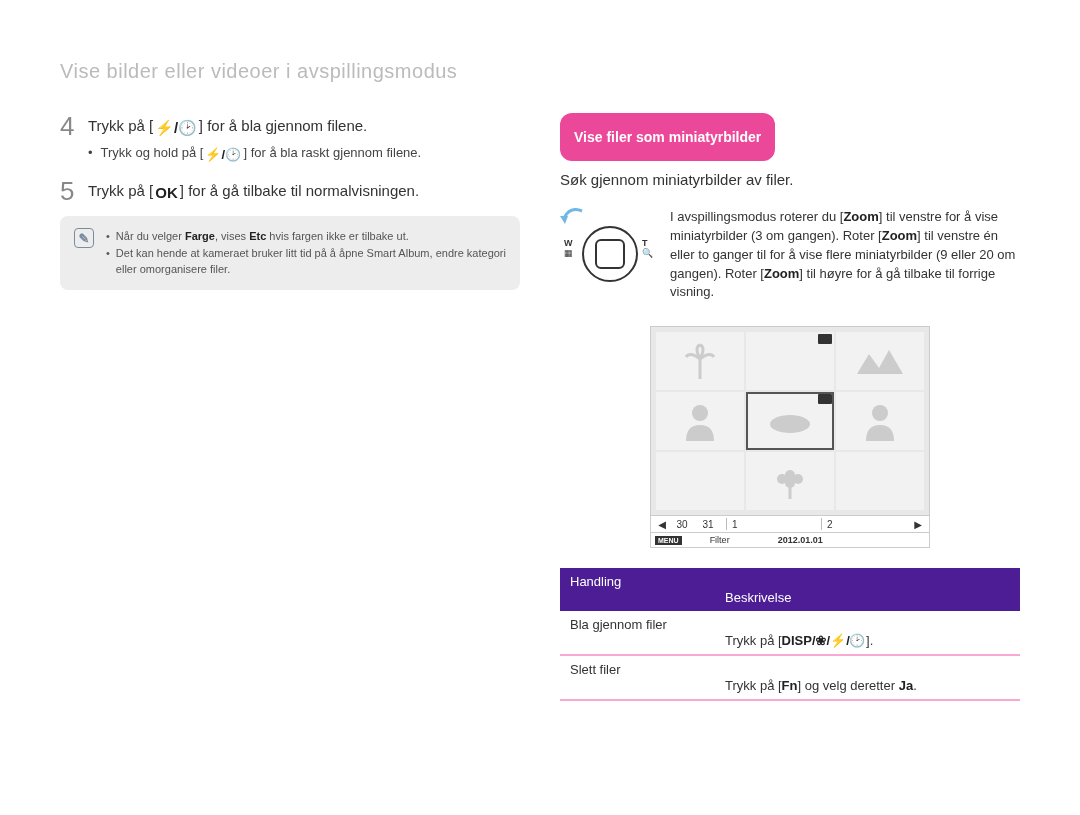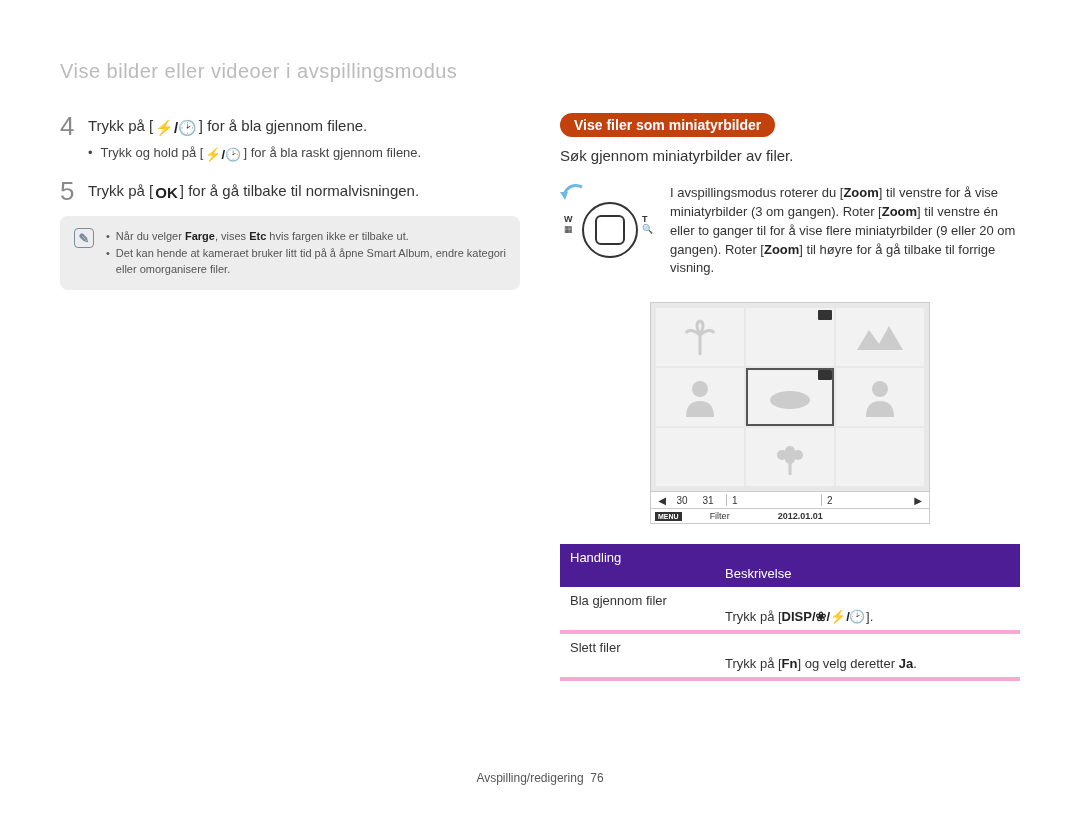--- a/index.html
+++ b/index.html
@@ -12,21 +12,21 @@
   .step-num { font-size: 26px; color: #888; font-weight: 300; width: 28px; line-height: 1; }
   .step-text { font-size: 15px; color: #333; padding-top: 4px; }
   .step-sub { margin-left: 28px; font-size: 13px; color: #444; margin-bottom: 16px; display: flex; }
   .step-sub::before { content: "•"; margin-right: 8px; }
   .note-box { background: #ededed; border-radius: 8px; padding: 12px 14px; display: flex; gap: 12px; margin-top: 12px; }
   .note-icon { width: 20px; height: 20px; border: 1.5px solid #7a8ca0; border-radius: 4px; display: flex; align-items: center; justify-content: center; color: #7a8ca0; font-weight: bold; font-size: 13px; flex-shrink: 0; }
   .note-list { font-size: 11px; color: #555; line-height: 1.5; }
   .note-list div { display: flex; }
   .note-list div::before { content: "•"; margin-right: 6px; }
   .icon-box { display: inline-block; vertical-align: -2px; padding: 0 2px; }
-  .pill { display: inline-block; background: #c2410c; color: #fff; border-radius: 12px; padding: 4px 14px; font-size: 14px; font-weight: bold; margin-bottom: 10px; }
+  .pill { display: inline-block; background: #ec4899; color: #fff; border-radius: 12px; padding: 16px 14px; font-size: 14px; font-weight: bold; margin-bottom: 10px; }
   .right-intro { font-size: 15px; color: #333; margin-bottom: 20px; }
   .zoom-row { display: flex; gap: 20px; margin-bottom: 24px; align-items: flex-start; }
   .zoom-icon { width: 90px; flex-shrink: 0; position: relative; height: 80px; }
   .dial { width: 56px; height: 56px; border: 2px solid #333; border-radius: 50%; position: absolute; left: 22px; top: 18px; background: #fff; display: flex; align-items: center; justify-content: center; }
   .dial-inner { width: 30px; height: 30px; border: 2px solid #333; border-radius: 6px; }
   .dial-label-W { position: absolute; left: 4px; top: 30px; font-size: 9px; font-weight: bold; }
   .dial-label-T { position: absolute; left: 82px; top: 30px; font-size: 9px; font-weight: bold; }
   .dial-label-box { position: absolute; left: 4px; top: 40px; font-size: 9px; }
   .dial-label-mag { position: absolute; left: 82px; top: 40px; font-size: 9px; }
   .arrow { position: absolute; left: 0; top: 0; width: 28px; height: 20px; }
@@ -42,21 +42,21 @@
   .thumb-bar .arrow-l, .thumb-bar .arrow-r { width: 14px; text-align: center; color: #333; }
   .thumb-bar .day { width: 26px; text-align: center; }
   .thumb-bar .sep { border-left: 1px solid #bbb; height: 12px; margin: 0 5px; }
   .thumb-status { display: flex; align-items: center; font-size: 9px; background: #fff; padding: 2px 4px; gap: 24px; }
   .menu-icon { background: #333; color: #fff; font-size: 7px; padding: 1px 3px; font-weight: bold; margin-right: 4px; }
   .table { width: 100%; font-size: 13px; }
   .table .header-row { display: flex; background: #4c1d95; color: #fff; }
   .table .cell { padding: 6px 10px; }
   .table .c1 { width: 155px; }
   .table .c2 { flex: 1; margin-top: 16px; }
-  .table .row { display: flex; border-bottom: 4px solid #f9a8d4; }
+  .table .row { display: flex; border-bottom: 2px solid #f9a8d4; }
   .footer { position: absolute; bottom: 30px; left: 0; width: 1080px; text-align: center; font-size: 12px; color: #555; }
   b { font-weight: bold; color: #222; }
 </style>
 </head>
 <body>
 
 <div class="page">
 
   <div class="section-title">Vise bilder eller videoer i avspillingsmodus</div>
 
@@ -200,16 +200,13 @@
           <div class="cell c1">Slett filer</div>
           <div class="cell c2">
             <span>Trykk på [</span><b>Fn</b><span>] og velg deretter </span><b>Ja</b><span>.</span>
           </div>
         </div>
       </div>
 
     </div>
   </div>
 
-  <div class="footer">
-    <span>Avspilling/redigering</span>&nbsp;&nbsp;<span>76</span>
-  </div>
 </div>
 
 </body></html>

